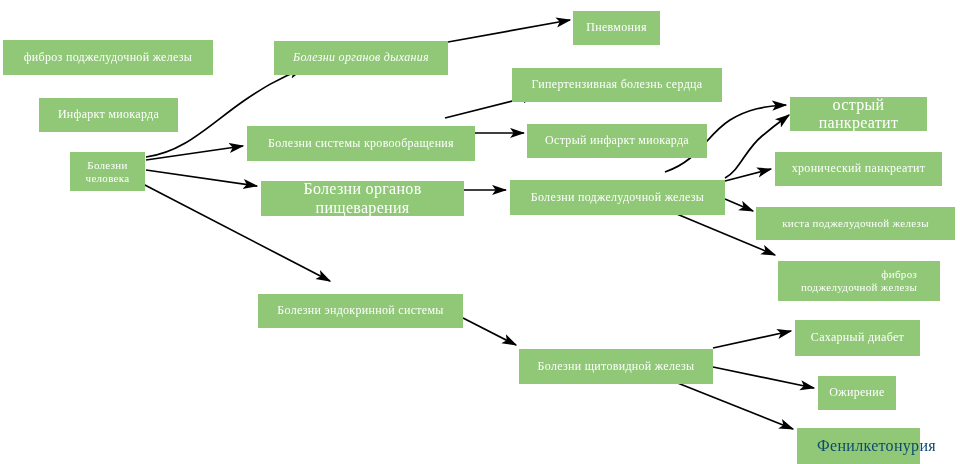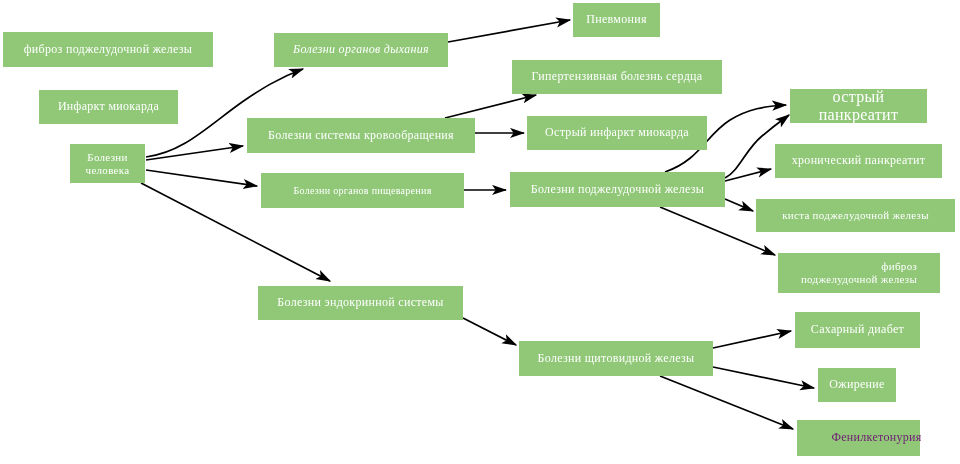--- a/index.html
+++ b/index.html
@@ -30,20 +30,21 @@
     color: #ffffff;
     display: flex;
     align-items: center;
     justify-content: center;
     text-align: center;
     line-height: 1.15;
     letter-spacing: 0.3px;
     white-space: pre-line;
     padding: 0 4px;
     z-index: 2;
+    margin-top: 8px;
   }
 </style>
 </head>
 <body>
 
 <div id="canvas" style="background: rgb(255, 255, 255);">
 
   <svg id="edge-layer" viewBox="0 0 960 464">
     <defs>
       <marker id="arrowhead" markerWidth="9" markerHeight="9" refX="8.2" refY="3.2" orient="auto" markerUnits="strokeWidth">
@@ -71,30 +72,30 @@
       </g>
   </svg>
 
   <div id="nodes-group">
       <div class="node" style="left: 3px; top: 32px; width: 210px; height: 35px; font-size: 12px; background: rgb(144, 200, 120); color: rgb(255, 255, 255);">фиброз поджелудочной железы</div>
       <div class="node" style="left: 39px; top: 90px; width: 139px; height: 34px; font-size: 12px; background: rgb(144, 200, 120); color: rgb(255, 255, 255);">Инфаркт миокарда</div>
       <div class="node" style="left: 70px; top: 144px; width: 75px; height: 39px; font-size: 11px; background: rgb(144, 200, 120); color: rgb(255, 255, 255);">Болезни
 человека</div>
       <div class="node" style="left: 274px; top: 33px; width: 174px; height: 34px; font-size: 12px; background: rgb(144, 200, 120); color: rgb(255, 255, 255); font-style: italic;">Болезни органов дыхания</div>
       <div class="node" style="left: 247px; top: 118px; width: 228px; height: 35px; font-size: 12px; background: rgb(144, 200, 120); color: rgb(255, 255, 255);">Болезни системы кровообращения</div>
-      <div class="node" style="left: 261px; top: 173px; width: 203px; height: 35px; font-size: 10px; background: rgb(144, 200, 120); color: rgb(255, 255, 255);">Болезни органов пищеварения</div>
+      <div class="node" style="left: 261px; top: 173px; width: 203px; height: 35px; font-size: 16px; background: rgb(144, 200, 120); color: rgb(255, 255, 255);">Болезни органов пищеварения</div>
       <div class="node" style="left: 258px; top: 286px; width: 205px; height: 34px; font-size: 12px; background: rgb(144, 200, 120); color: rgb(255, 255, 255);">Болезни эндокринной системы</div>
       <div class="node" style="left: 573px; top: 3px; width: 87px; height: 34px; font-size: 12px; background: rgb(144, 200, 120); color: rgb(255, 255, 255);">Пневмония</div>
       <div class="node" style="left: 512px; top: 60px; width: 210px; height: 34px; font-size: 12px; background: rgb(144, 200, 120); color: rgb(255, 255, 255);">Гипертензивная болезнь сердца</div>
       <div class="node" style="left: 527px; top: 116px; width: 180px; height: 34px; font-size: 12px; background: rgb(144, 200, 120); color: rgb(255, 255, 255);">Острый инфаркт миокарда</div>
       <div class="node" style="left: 510px; top: 172px; width: 215px; height: 35px; font-size: 12px; background: rgb(144, 200, 120); color: rgb(255, 255, 255);">Болезни поджелудочной железы</div>
       <div class="node" style="left: 519px; top: 341px; width: 194px; height: 35px; font-size: 12px; background: rgb(144, 200, 120); color: rgb(255, 255, 255);">Болезни щитовидной железы</div>
       <div class="node" style="left: 790px; top: 89px; width: 137px; height: 34px; font-size: 16px; background: rgb(144, 200, 120); color: rgb(255, 255, 255);">острый панкреатит</div>
       <div class="node" style="left: 775px; top: 144px; width: 167px; height: 34px; font-size: 12px; background: rgb(144, 200, 120); color: rgb(255, 255, 255);">хронический панкреатит</div>
       <div class="node" style="left: 756px; top: 199px; width: 199px; height: 33px; font-size: 11px; background: rgb(144, 200, 120); color: rgb(255, 255, 255);">киста поджелудочной железы</div>
       <div class="node" style="left: 778px; top: 253px; width: 162px; height: 40px; font-size: 11px; background: rgb(144, 200, 120); color: rgb(255, 255, 255); text-align: right;">фиброз
 поджелудочной железы</div>
       <div class="node" style="left: 795px; top: 312px; width: 125px; height: 36px; font-size: 12px; background: rgb(144, 200, 120); color: rgb(255, 255, 255);">Сахарный диабет</div>
       <div class="node" style="left: 818px; top: 368px; width: 78px; height: 34px; font-size: 12px; background: rgb(144, 200, 120); color: rgb(255, 255, 255);">Ожирение</div>
-      <div class="node" style="left: 797px; top: 420px; width: 123px; height: 36px; font-size: 12px; background: rgb(144, 200, 120); color: #701a75; padding-left: 40px;">Фенилкетонурия</div>
+      <div class="node" style="left: 797px; top: 420px; width: 123px; height: 36px; font-size: 16px; background: rgb(144, 200, 120); color: #0c4a6e; padding-left: 40px;">Фенилкетонурия</div>
     </div>
 
 </div>
 
 </body></html>

